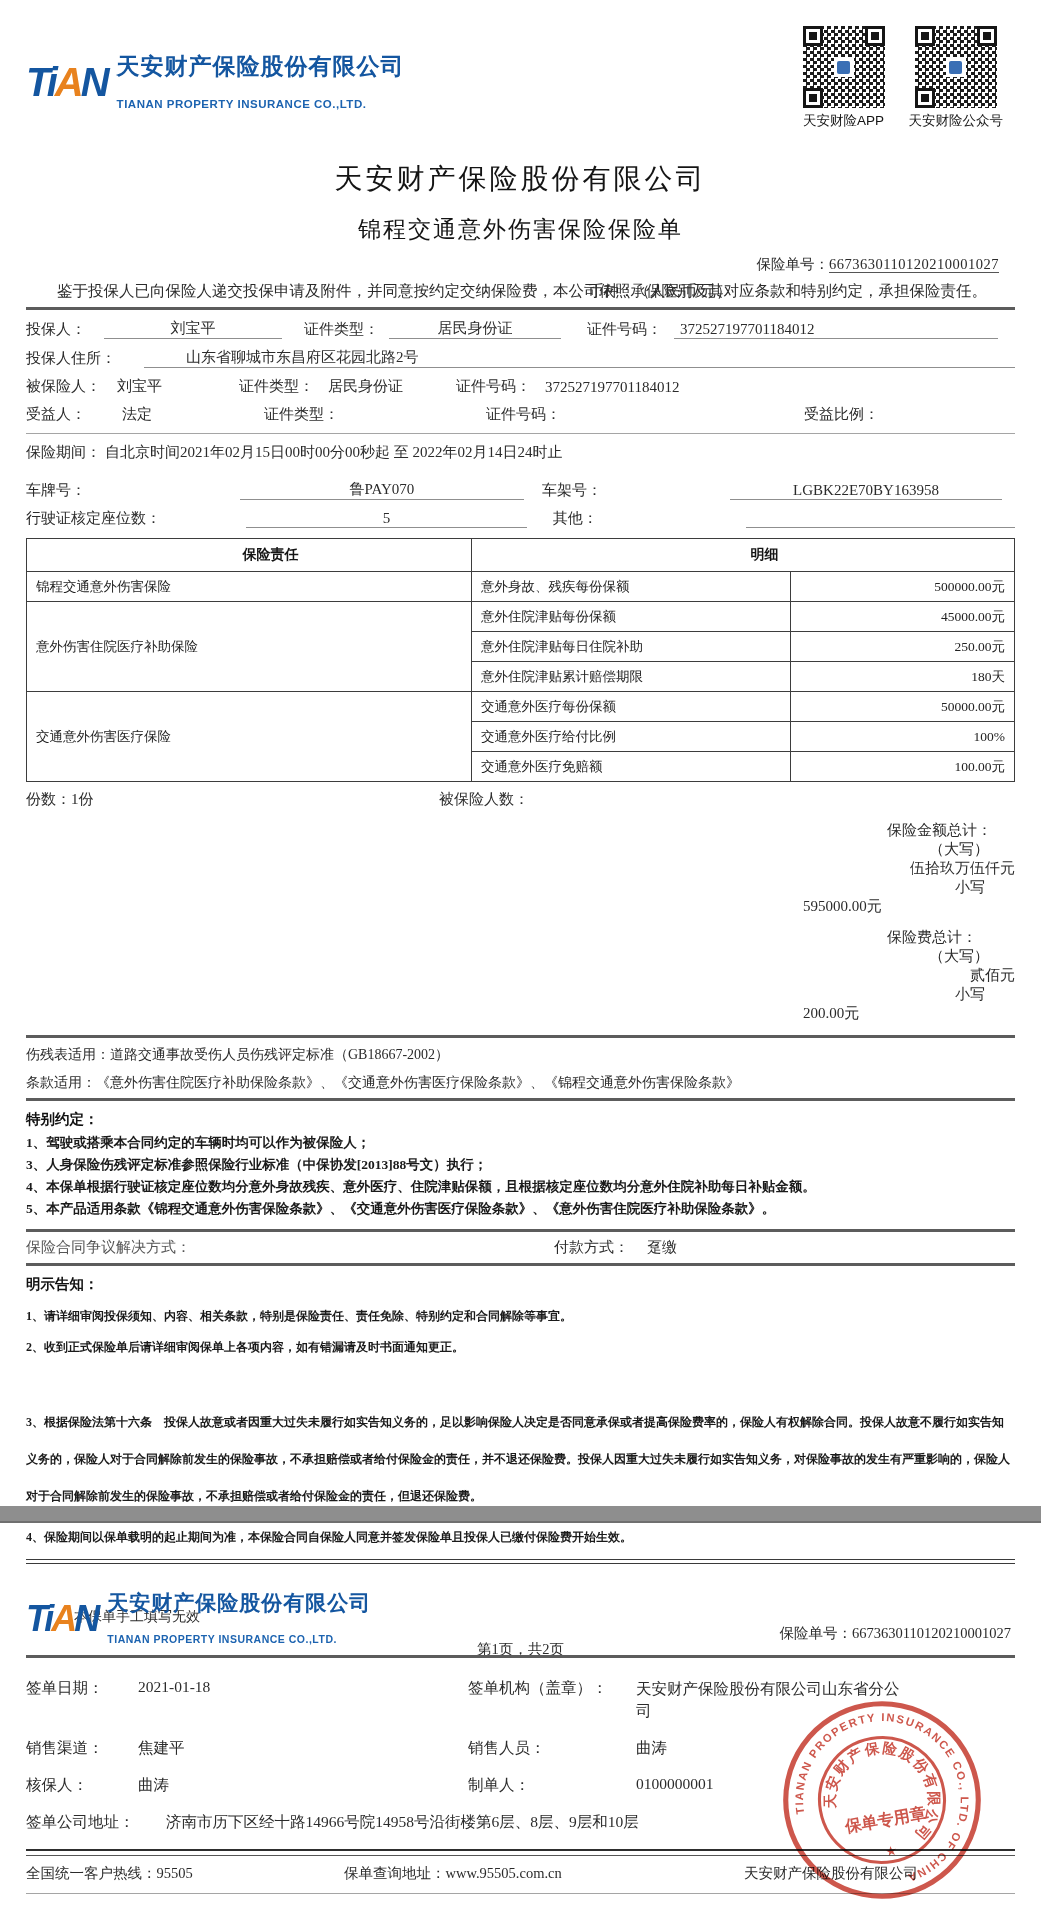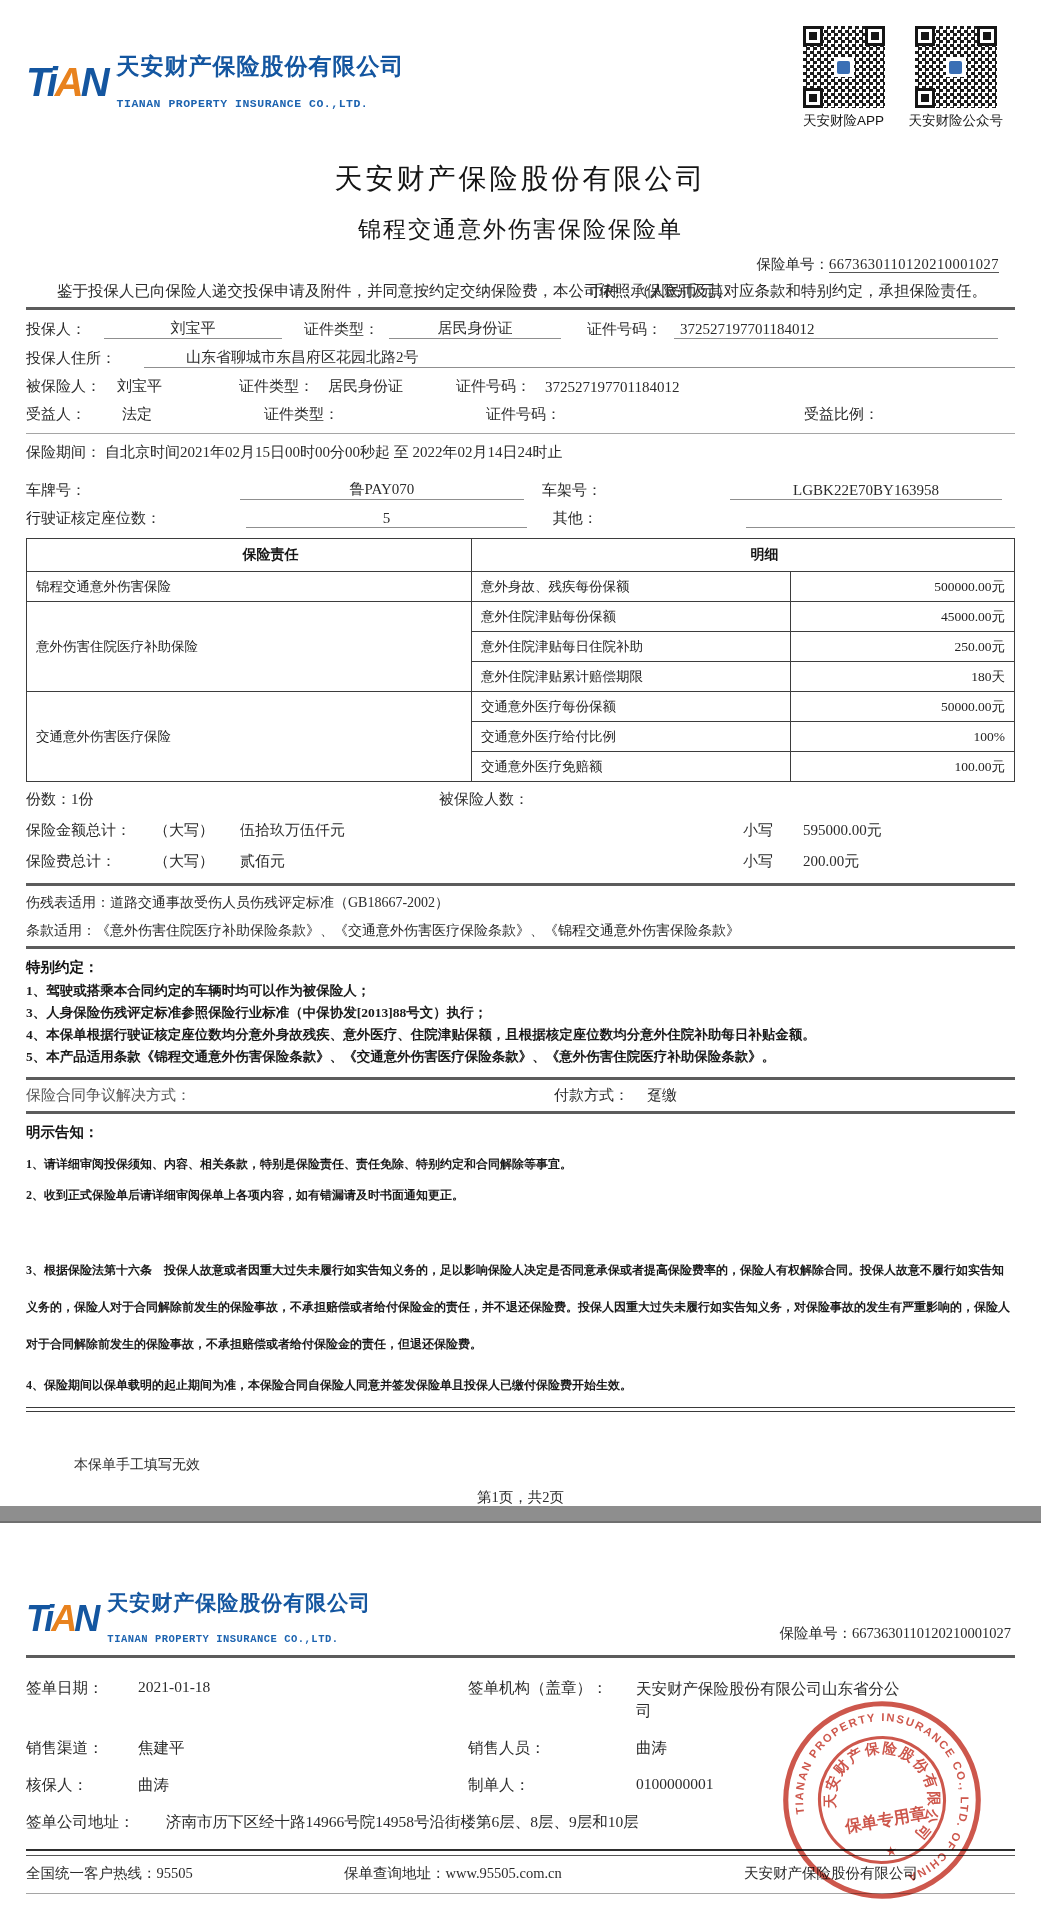--- a/index.html
+++ b/index.html
@@ -9,21 +9,21 @@
   .p2{position:absolute;top:1556px;left:0;right:0;padding:0 26px;}
 
   
   .hdr{display:flex;justify-content:space-between;align-items:flex-start;margin-top:26px;height:118px;}
   .logo{display:flex;align-items:center;margin-top:28px;}
   .logomark{font-family:"Liberation Sans","DejaVu Sans",sans-serif;font-weight:bold;font-style:italic;
             font-size:40px;letter-spacing:-3px;line-height:1;}
   .lm-b{color:#1456a0;} .lm-o{color:#e8821e;}
   .logotxt{margin-left:10px;line-height:1.05;}
   .logotxt .cn{color:#1456a0;font-weight:bold;font-size:23px;font-family:"Liberation Sans",sans-serif;letter-spacing:1px;}
-  .logotxt .en{color:#1c63b0;font-weight:bold;font-size:11.5px;font-family:Liberation Mono, monospace;letter-spacing:.5px;margin-top:20px;}
+  .logotxt .en{color:#1c63b0;font-weight:bold;font-size:11.5px;font-family:Liberation Sans, sans-serif;letter-spacing:.5px;margin-top:20px;}
   .p2 .logomark{font-size:36px;}
   .p2 .logotxt .cn{font-size:21px;} .p2 .logotxt .en{font-size:10.5px;}
 
   .qrs{display:flex;gap:24px;margin-right:12px;}
   .qrblk{text-align:center;}
   .qr{width:82px;height:82px;position:relative;margin:0 auto;
       background:repeating-conic-gradient(#1c1c1c 0% 25%, #ffffff 0% 50%);background-size:7px 7px;}
   .fsq{position:absolute;width:14px;height:14px;border:3px solid #151515;background:#fff;}
   .fsq::after{content:"";position:absolute;left:3px;top:3px;width:8px;height:8px;background:#151515;}
   .fsq.tl{top:0;left:0;} .fsq.tr{top:0;right:0;} .fsq.bl{bottom:0;left:0;}
@@ -48,21 +48,21 @@
   .u{border-bottom:1.5px solid #8f8f8f;}
   .ctr{text-align:center;display:inline-block;}
   .lbl{color:#2b2b2b;}
 
   table.liab{border-collapse:collapse;width:100%;margin-top:10px;font-size:13.5px;}
   table.liab th{border:1.8px solid #3d3d3d;font-size:14px;height:30px;font-weight:bold;color:#141414;padding-left:44px;}
   table.liab td{border:1.8px solid #3d3d3d;height:29px;padding:0 9px;color:#222;}
   td.val{text-align:right;width:205px;}
   td.det{width:300px;}
 
-  .amt{display:flex;align-items:flex-end;font-size:15px;margin:12px 0;}
+  .amt{display:flex;align-items:flex-end;font-size:15px;margin:12px 0;flex-direction:column;}
   .special-item{font-weight:bold;font-size:13.5px;color:#1a1a1a;line-height:20px;margin:2px 0;}
   .notice-item{font-weight:bold;font-size:12px;color:#1a1a1a;line-height:18px;margin:13px 0;}
   .sec-title{font-weight:bold;font-size:14.5px;color:#111;margin:9px 0 4px 0;}
 
   .handnote{font-size:14px;margin:44px 0 0 48px;}
   .pageno{text-align:center;font-size:14.5px;margin-top:14px;}
 
   .pagesep{position:absolute;top:1506px;left:0;width:1041px;height:15px;background:#8e8e8e;border-bottom:2px solid #6f6f6f;}
 
   

